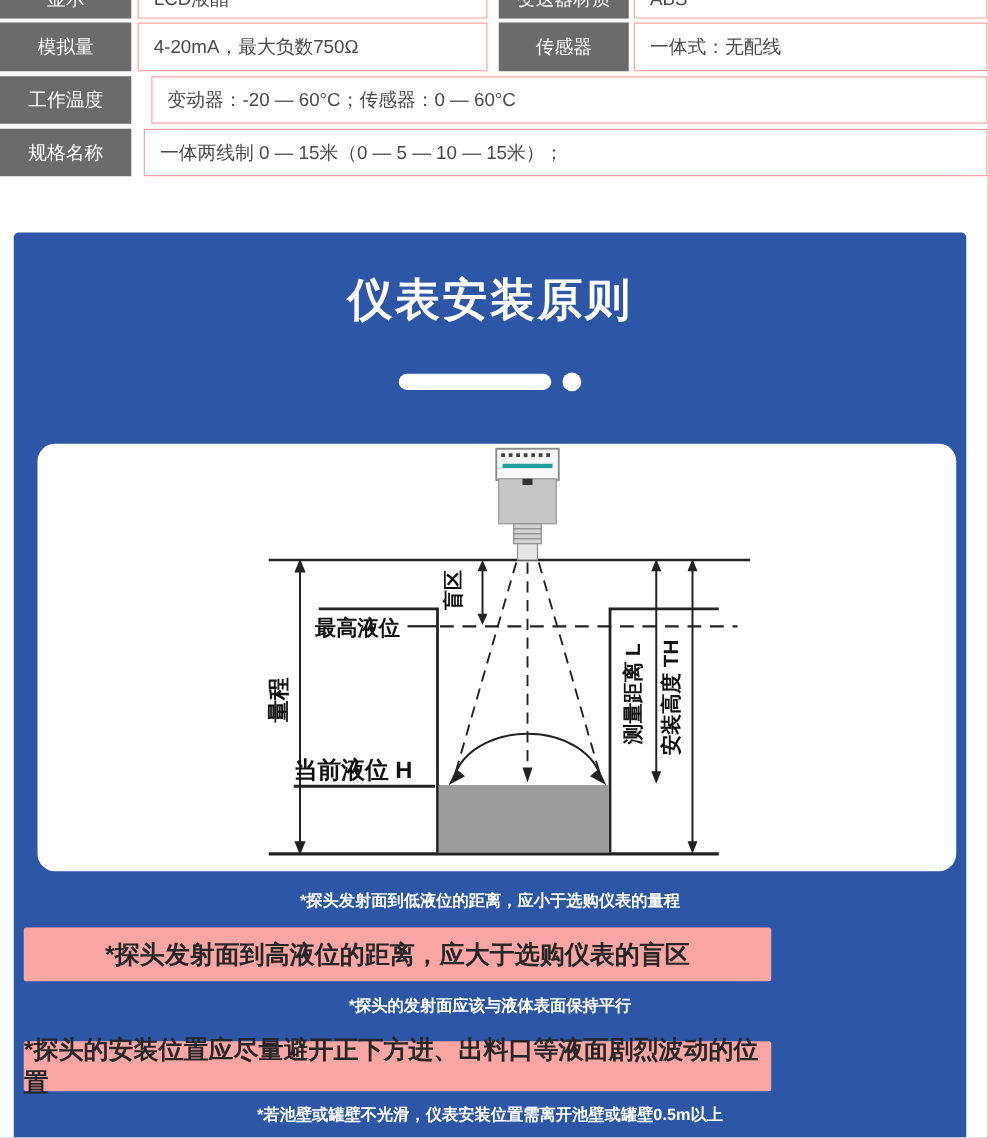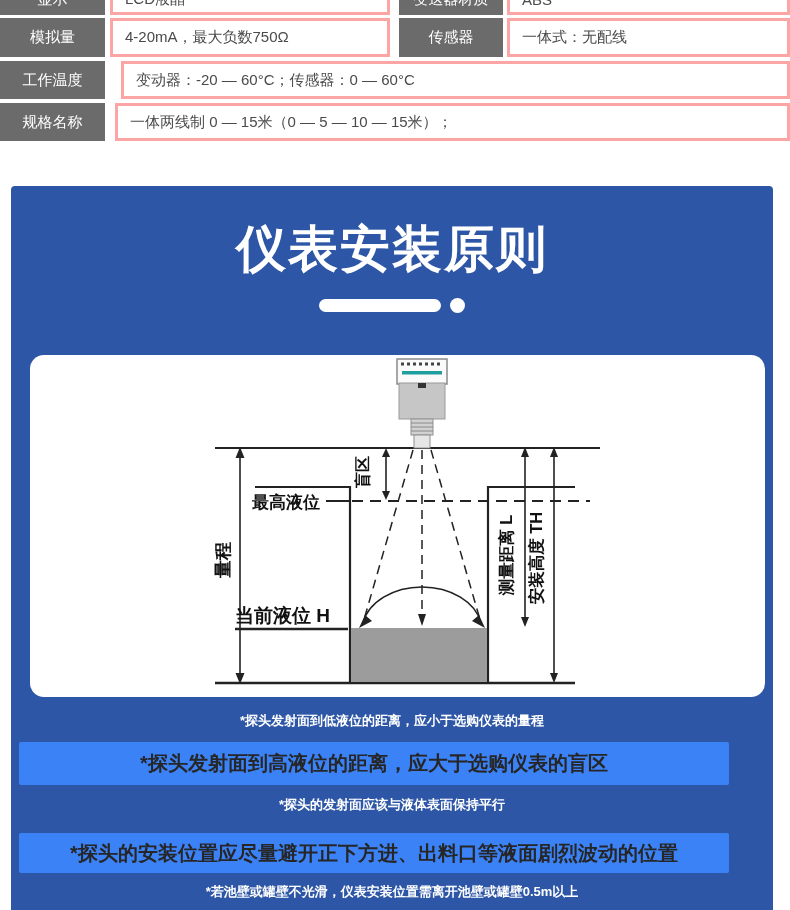--- a/index.html
+++ b/index.html
@@ -2,38 +2,38 @@
 <html><head>
 <meta charset="utf-8">
 <style>
   html,body{margin:0;padding:0;background:#fff;}
   .page{position:relative;width:790px;height:910px;background:#fff;overflow:hidden;
         font-family:"Liberation Sans","DejaVu Sans",sans-serif;}
   
   .srow{position:absolute;left:0;display:flex;width:790px;}
   .hcell{flex:none;background:#6b6b6b;color:#fff;font-size:15px;
          display:flex;align-items:center;justify-content:center;}
-  .vcell{background:#fff;border:3px solid #fca5a5;color:#4a4a4a;font-size:15px;
+  .vcell{background:#fff;border:1px solid #fca5a5;color:#4a4a4a;font-size:15px;
          display:flex;align-items:center;padding-left:12px;box-sizing:border-box;}
   .clip-row{position:absolute;left:0;top:0;width:790px;height:15px;overflow:hidden;}
   .clip-row .srow{position:absolute;bottom:0;}
   
   .panel{position:absolute;left:11px;top:186px;width:762px;height:724px;
          background:#2d56a6;border-radius:4px 4px 0 0;}
   .panel-title{position:absolute;left:0;top:30px;width:100%;text-align:center;
-         color:#fff;font-size:50px;font-weight:bold;letter-spacing:2px;}
+         color:#fff;font-size:36px;font-weight:bold;letter-spacing:2px;}
   .decor{position:absolute;left:0;top:112px;width:100%;display:flex;
          align-items:center;justify-content:center;gap:9px;}
   .decor-dash{width:122px;height:13px;border-radius:7px;background:#fff;}
   .decor-dot{width:15px;height:15px;border-radius:50%;background:#fff;}
   .diagram-box{position:absolute;left:19px;top:169px;width:735px;height:342px;
          background:#fff;border-radius:14px;overflow:hidden;}
   .note-blue{position:absolute;left:0;width:100%;display:flex;align-items:center;
          justify-content:center;color:#fff;font-size:13px;font-weight:600;}
-  .note-white{position:absolute;left:8px;width:710px;background:#3b82f6;border-radius:2px;
+  .note-white{position:absolute;left:8px;width:598px;background:#fca5a5;border-radius:2px;
          display:flex;align-items:center;justify-content:center;color:#262626;
          font-size:20px;font-weight:600;}
   
   svg polygon{fill:#222;}
   svg text{fill:#111;font-weight:600;font-family:"Liberation Sans","DejaVu Sans",sans-serif;}
 </style>
 </head>
 <body>
 
 <div class="page">

